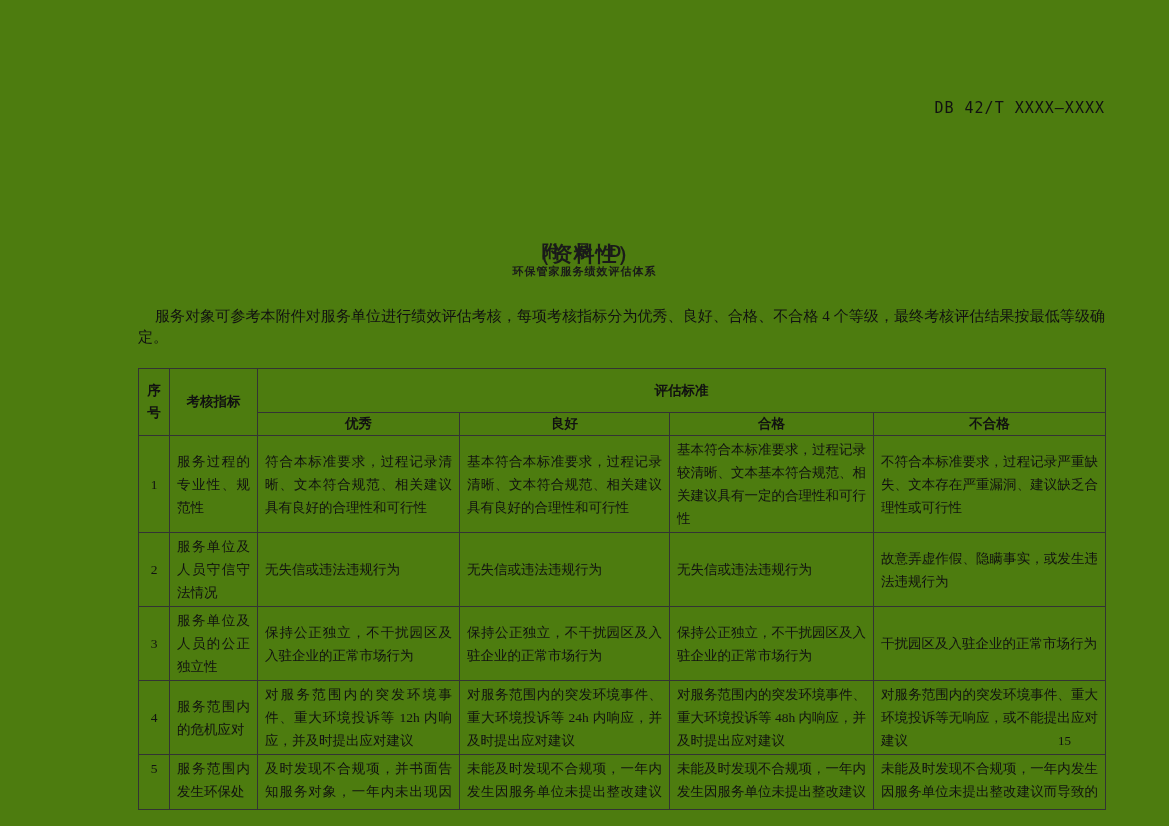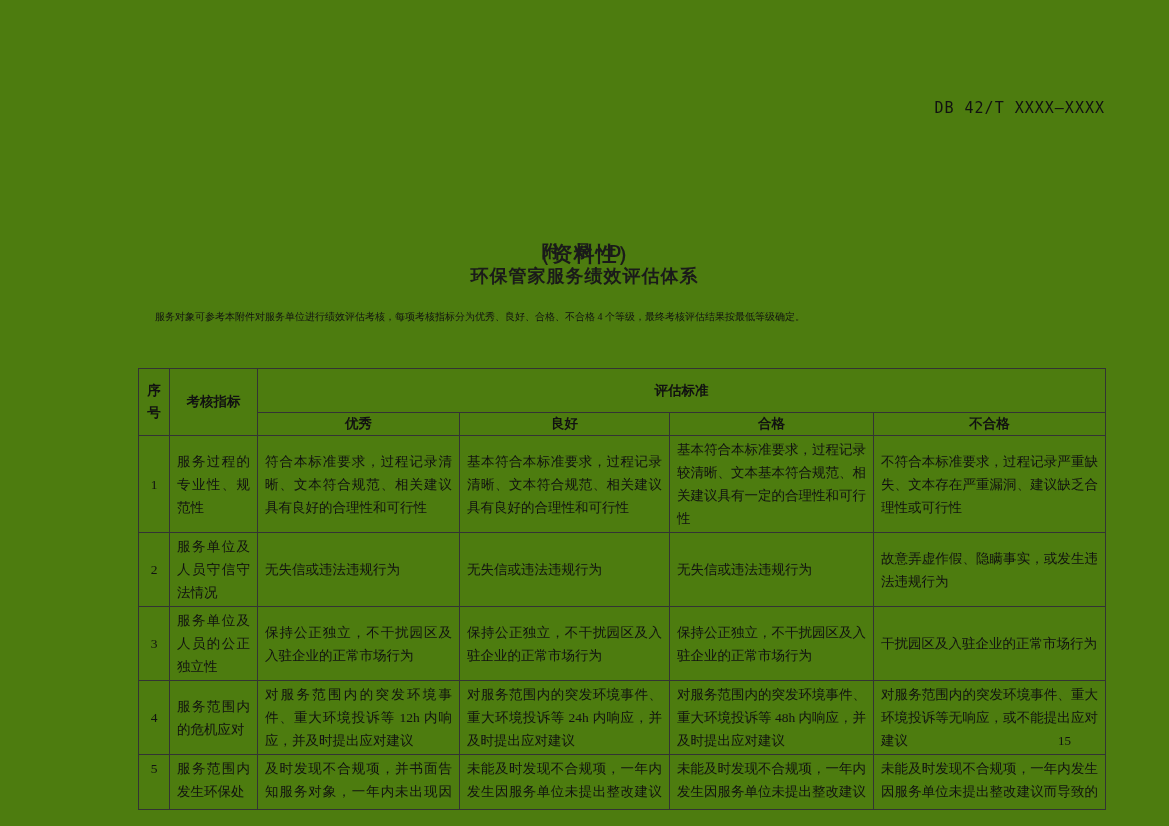--- a/index.html
+++ b/index.html
@@ -16,26 +16,26 @@
   .appendix-title {
     top:204px; font-family:"Liberation Sans", sans-serif;
     font-weight:bold; font-size:17px; letter-spacing:6px;margin-top:36px;
   }
   .appendix-subtitle {
     top:240px; font-family:"Liberation Sans", sans-serif;
     font-weight:bold; font-size:21px; letter-spacing:1px;
   }
   .appendix-heading {
     top:264px; font-family:"Liberation Sans", sans-serif;
-    font-weight:bold; font-size:18px; letter-spacing:1px;
+    font-weight:bold; font-size:11px; letter-spacing:1px;
   }
 
   .intro {
     position:absolute; top:306px; left:138px; width:967px;
-    font-size:10px; line-height:21px; text-indent:17px;
+    font-size:15px; line-height:21px; text-indent:17px;
     text-align:justify; color:#111;
   }
 
   .table-caption {
     position:absolute; top:342px; left:0; width:100%; text-align:center;
     font-family:"Liberation Sans", sans-serif; font-weight:bold; font-size:14px;
   }
 
   table.eval {
     position:absolute; top:368px; left:138px; width:967px;

